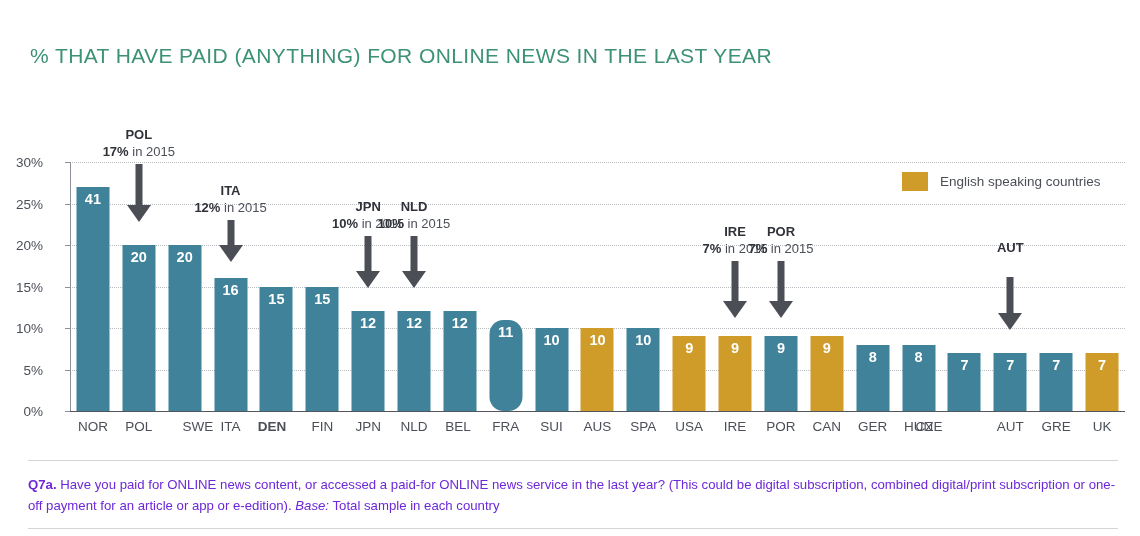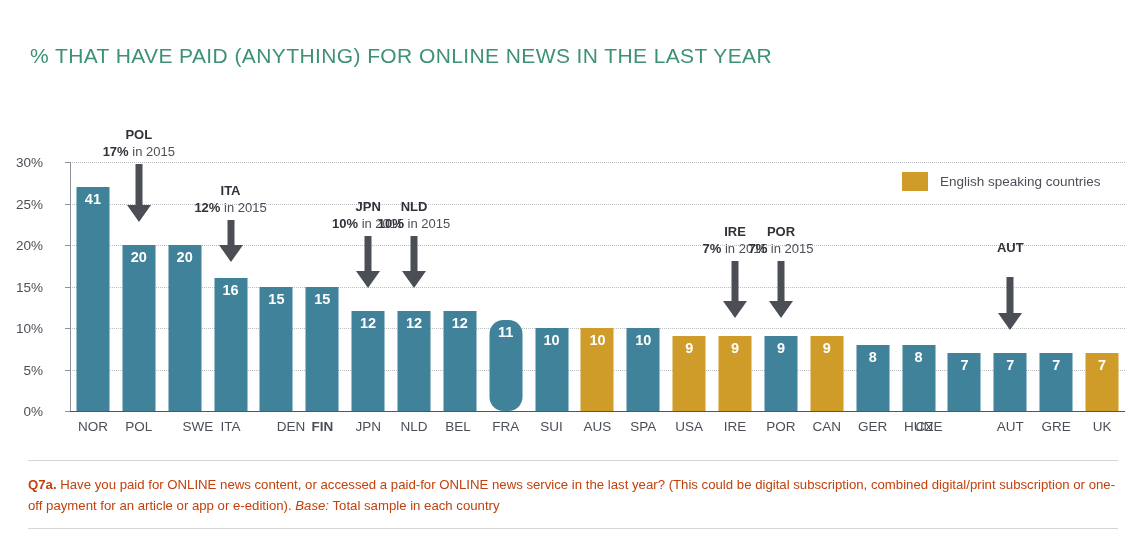--- a/index.html
+++ b/index.html
@@ -204,21 +204,21 @@
     height: 0;
     border-top: 1px solid #d3d5d8;
   }
   #footnote {
     position: absolute;
     left: 28px;
     top: 474px;
     width: 1092px;
     font-size: 13.2px;
     line-height: 21px;
-    color: #c2410c;
+    color: #6d28d9;
   }
   #footnote b { font-weight: 700; }
   #footnote i { font-style: italic; }
   #bottom-rule {
     position: absolute;
     left: 28px;
     top: 528px;
     width: 1090px;
     height: 0;
     border-top: 1px solid #d3d5d8;
@@ -370,22 +370,22 @@
       <div class="bar english" style="height: 58.1px;">
         <div class="bar-value">7</div>
       </div>
     </div>
   </div>
 <div id="xlabels-layer">
     <div class="xlabel" style="left: 0px; width: 45.8696px;">NOR</div>
     <div class="xlabel" style="left: 45.8696px; width: 45.8696px;">POL</div>
     <div class="xlabel" style="left: 105px; width: 45.8696px;">SWE</div>
     <div class="xlabel" style="left: 137.609px; width: 45.8696px;">ITA</div>
-    <div class="xlabel" style="left: 198px; width: 45.8696px;">DEN</div>
-    <div class="xlabel" style="left: 229.348px; width: 45.8696px; font-weight: bold;">FIN</div>
+    <div class="xlabel" style="left: 179px; width: 45.8696px; font-weight: bold;">DEN</div>
+    <div class="xlabel" style="left: 229.348px; width: 45.8696px;">FIN</div>
     <div class="xlabel" style="left: 275.217px; width: 45.8696px;">JPN</div>
     <div class="xlabel" style="left: 321.087px; width: 45.8696px;">NLD</div>
     <div class="xlabel" style="left: 365px; width: 45.8696px;">BEL</div>
     <div class="xlabel" style="left: 412.826px; width: 45.8696px;">FRA</div>
     <div class="xlabel" style="left: 458.696px; width: 45.8696px;">SUI</div>
     <div class="xlabel" style="left: 504.565px; width: 45.8696px;">AUS</div>
     <div class="xlabel" style="left: 550.435px; width: 45.8696px;">SPA</div>
     <div class="xlabel" style="left: 596.304px; width: 45.8696px;">USA</div>
     <div class="xlabel" style="left: 642.174px; width: 45.8696px;">IRE</div>
     <div class="xlabel" style="left: 688.043px; width: 45.8696px;">POR</div>

